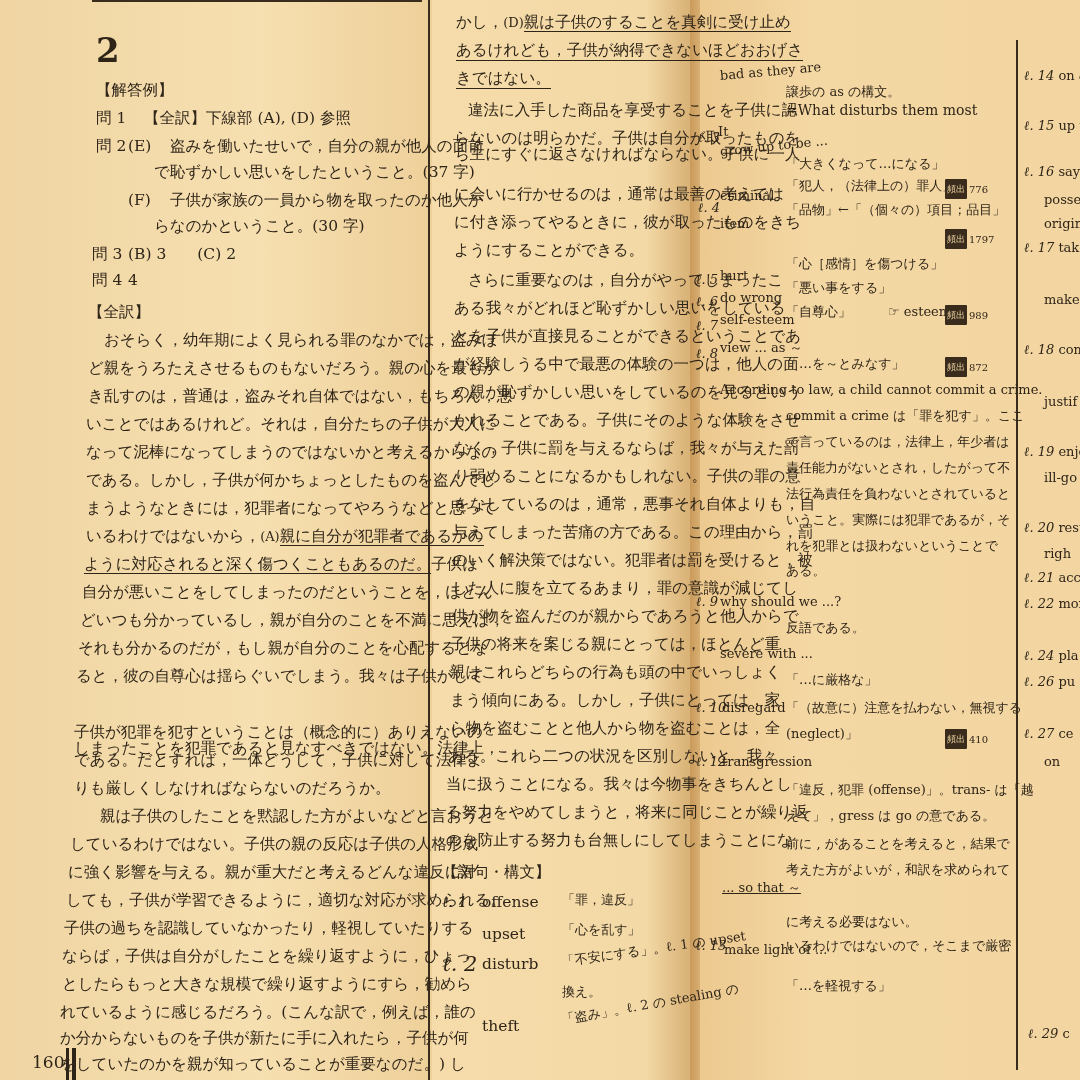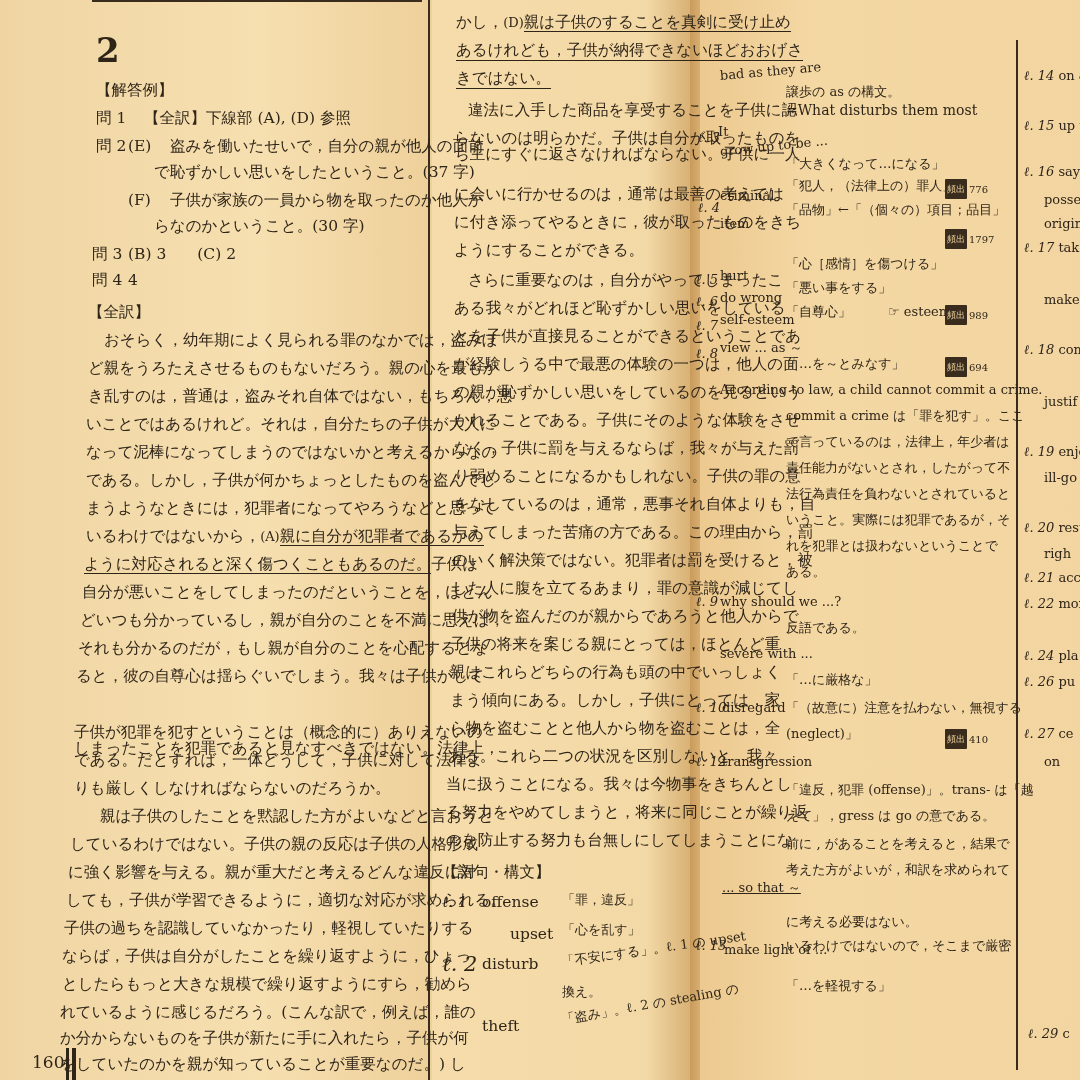--- a/index.html
+++ b/index.html
@@ -147,21 +147,21 @@
   <div class="line" style="left:446px; top:802px;">る努力をやめてしまうと，将来に同じことが繰り返</div>
   <div class="line" style="left:446px; top:830px;">のを防止する努力も台無しにしてしまうことにな</div>
 </div>
 
 <div class="line" style="left:442px; top:862px;">【語句・構文】</div>
 <div>
   <div class="line ln" style="left:442px; top:892px; font-size:15px;">ℓ. 1</div>
   <div class="line" style="left:482px; top:892px;">offense</div>
   <div class="line small" style="left:562px; top:890px;">「罪，違反」</div>
 
-  <div class="line" style="left:482px; top:924px;margin-left:28px;">upset</div>
+  <div class="line" style="left:482px; top:924px;">upset</div>
   <div class="line small" style="left:562px; top:920px;">「心を乱す」</div>
 
   <div class="line ln" style="left:442px; top:954px; font-size:21px;">ℓ. 2</div>
   <div class="line" style="left:482px; top:954px;">disturb</div>
   <div class="line small" style="left:562px; top:952px; transform:rotate(-8deg); transform-origin:left;">「不安にする」。ℓ. 1 の upset</div>
   <div class="line small" style="left:562px; top:982px;">換え。</div>
 
   <div class="line" style="left:482px; top:1016px;">theft</div>
   <div class="line small" style="left:562px; top:1010px; transform:rotate(-10deg); transform-origin:left;">「盗み」。ℓ. 2 の stealing の</div>
 </div>
@@ -202,31 +202,31 @@
   <div class="line small" style="left:786px; top:302px;">「自尊心」</div>
   <div class="line small" style="left:888px; top:302px;">☞ esteem</div>
   <div class="line" style="left:945px; top:304px;">
     <span class="ref-badge">頻出</span><span class="ref-num">989</span>
   </div>
 
   <div class="line ln" style="left:696px; top:344px;">ℓ. 8</div>
   <div class="line small" style="left:720px; top:338px;">view ... as ～</div>
   <div class="line small" style="left:786px; top:354px;">「…を～とみなす」</div>
   <div class="line" style="left:945px; top:356px;">
-    <span class="ref-badge">頻出</span><span class="ref-num">694</span>
+    <span class="ref-badge">頻出</span><span class="ref-num">872</span>
   </div>
 
   <div class="line small" style="left:720px; top:380px;">According to law, a child cannot commit a crime.</div>
   <div class="line small" style="left:786px; top:406px;">commit a crime は「罪を犯す」。ここ</div>
   <div class="line small" style="left:786px; top:432px;">で言っているのは，法律上，年少者は</div>
   <div class="line small" style="left:786px; top:458px;">責任能力がないとされ，したがって不</div>
   <div class="line small" style="left:786px; top:484px;">法行為責任を負わないとされていると</div>
   <div class="line small" style="left:786px; top:510px;">いうこと。実際には犯罪であるが，そ</div>
   <div class="line small" style="left:786px; top:536px;">れを犯罪とは扱わないということで</div>
-  <div class="line small" style="left:786px; top:562px;">ある。</div>
+  <div class="line small" style="left:786px; top:562px;font-family:Liberation Mono, monospace;">ある。</div>
 
   <div class="line ln" style="left:696px; top:592px;">ℓ. 9</div>
   <div class="line small" style="left:720px; top:592px;">why should we ...?</div>
   <div class="line small" style="left:786px; top:618px;">反語である。</div>
 
   <div class="line small" style="left:720px; top:644px;">severe with ...</div>
   <div class="line small" style="left:786px; top:670px;">「…に厳格な」</div>
 
   <div class="line ln" style="left:696px; top:698px;">ℓ. 10</div>
   <div class="line small" style="left:722px; top:698px;">disregard</div>

